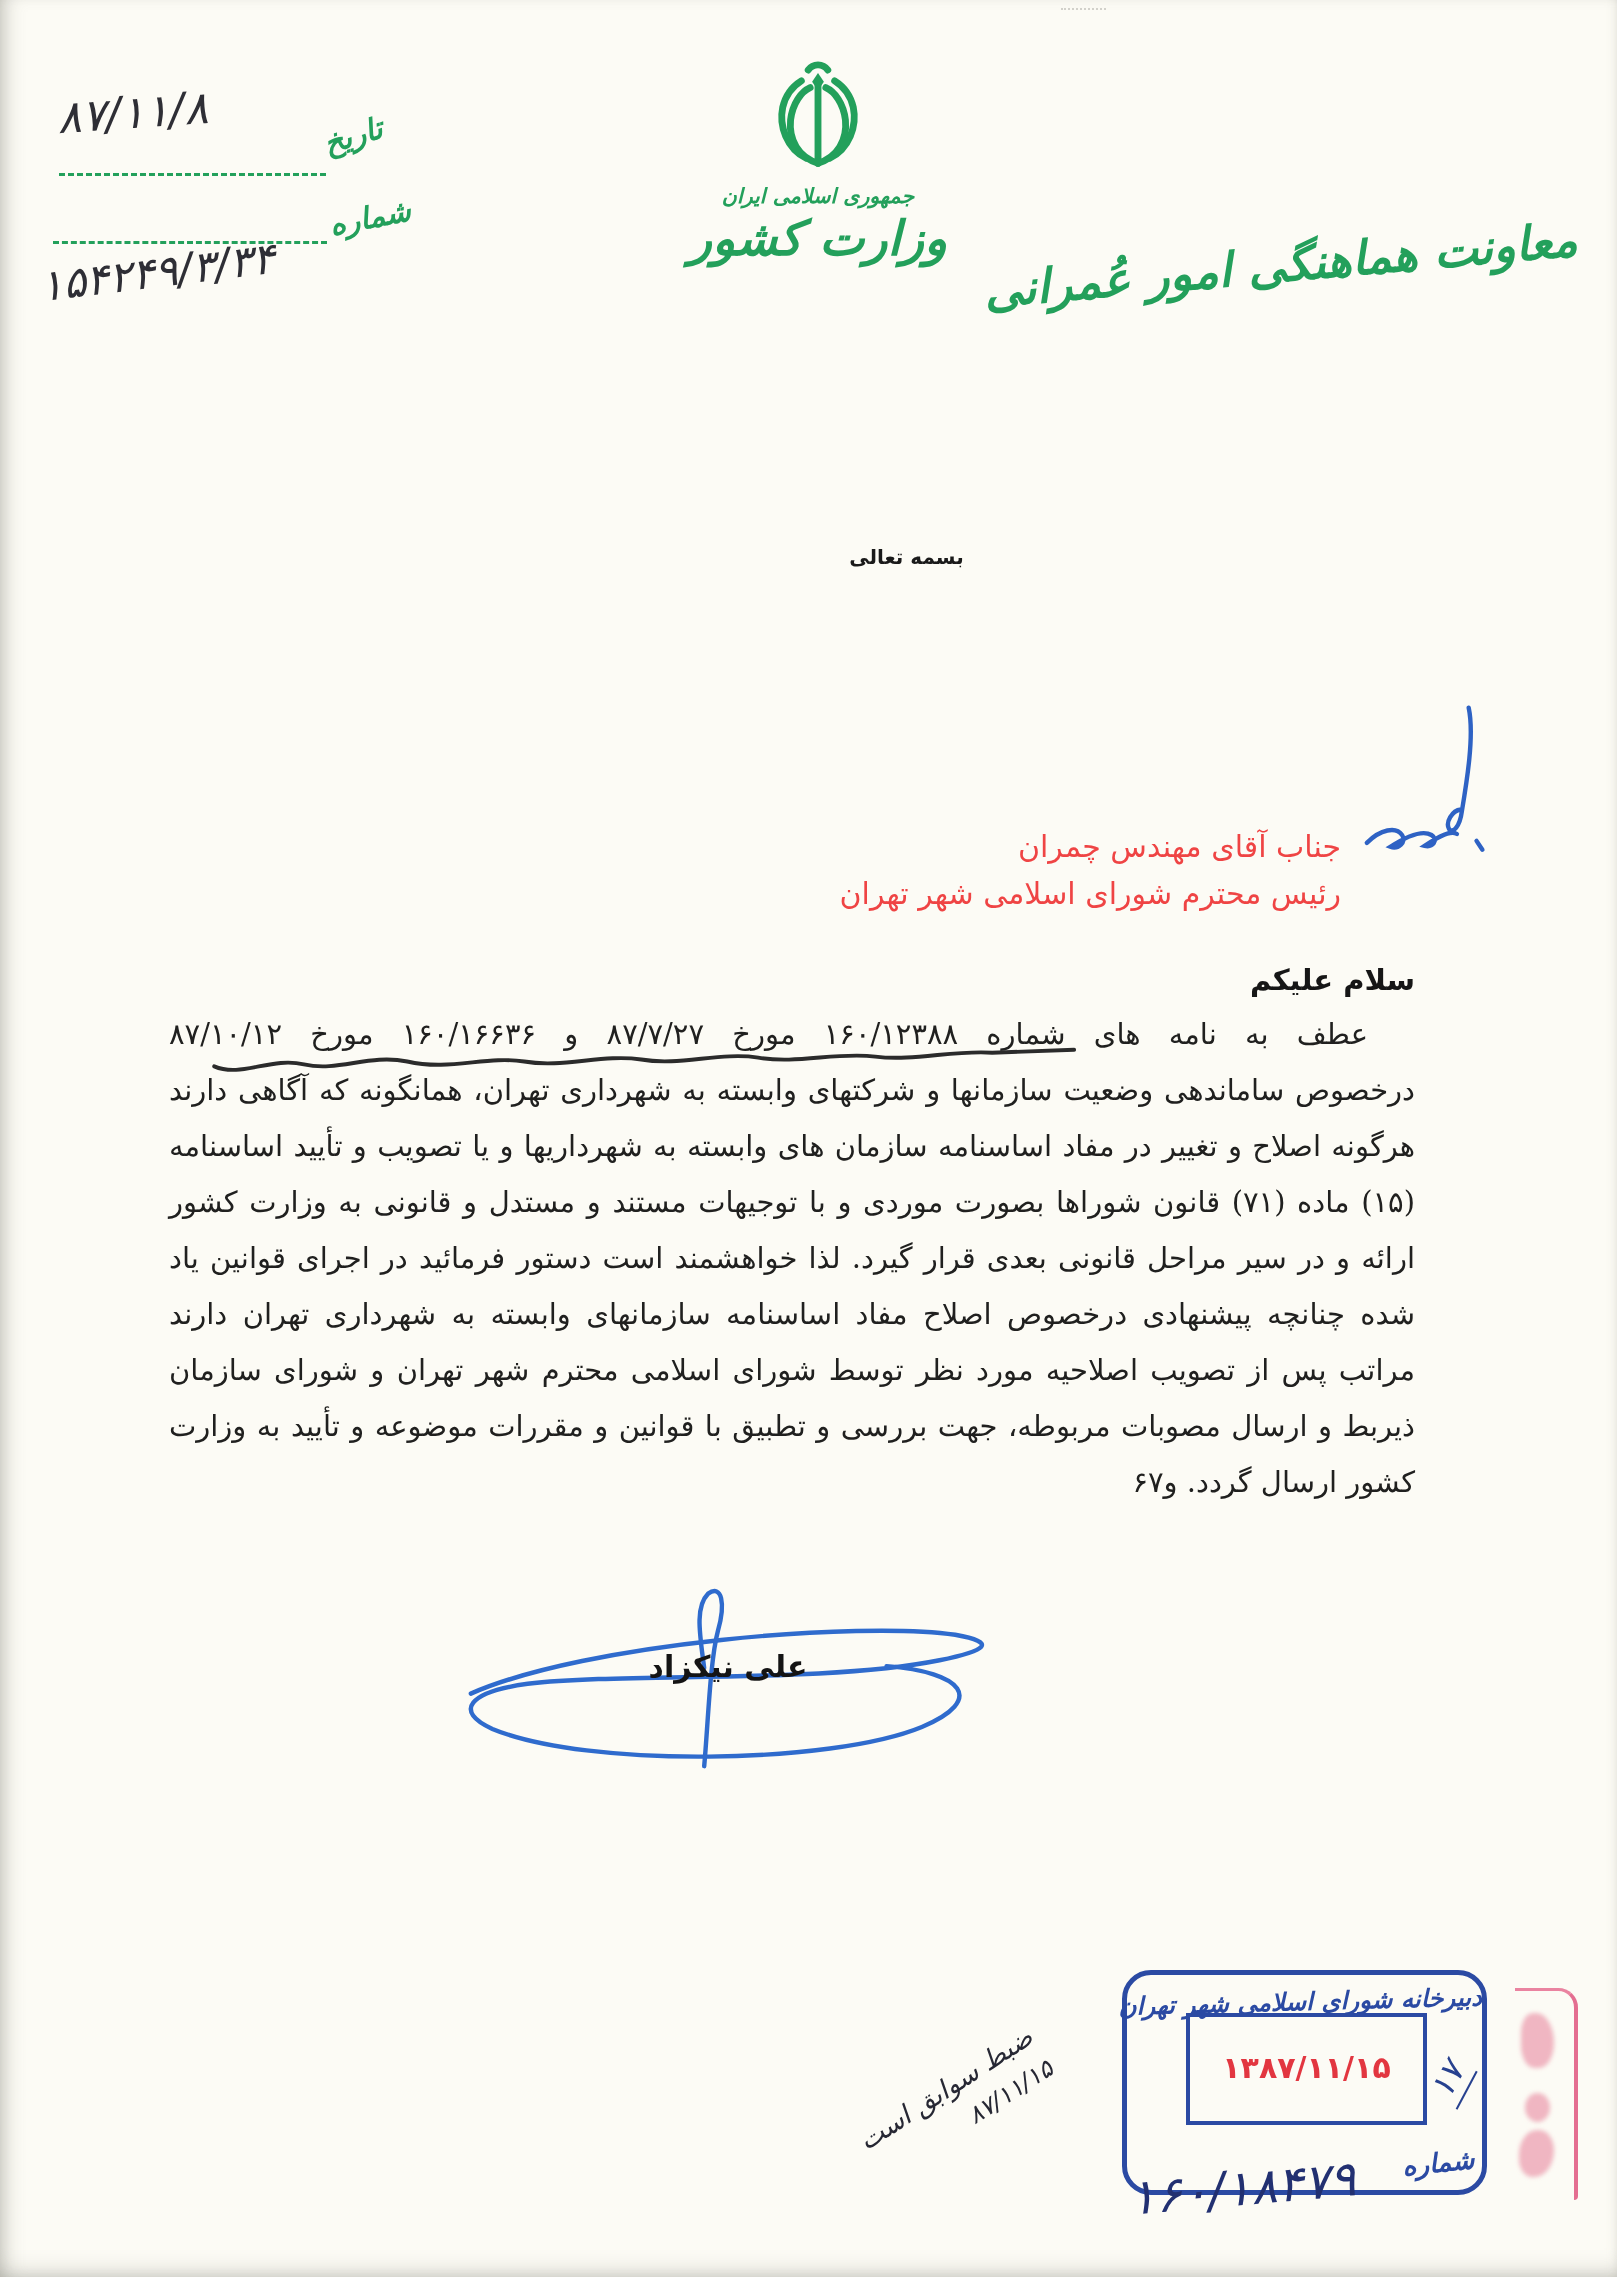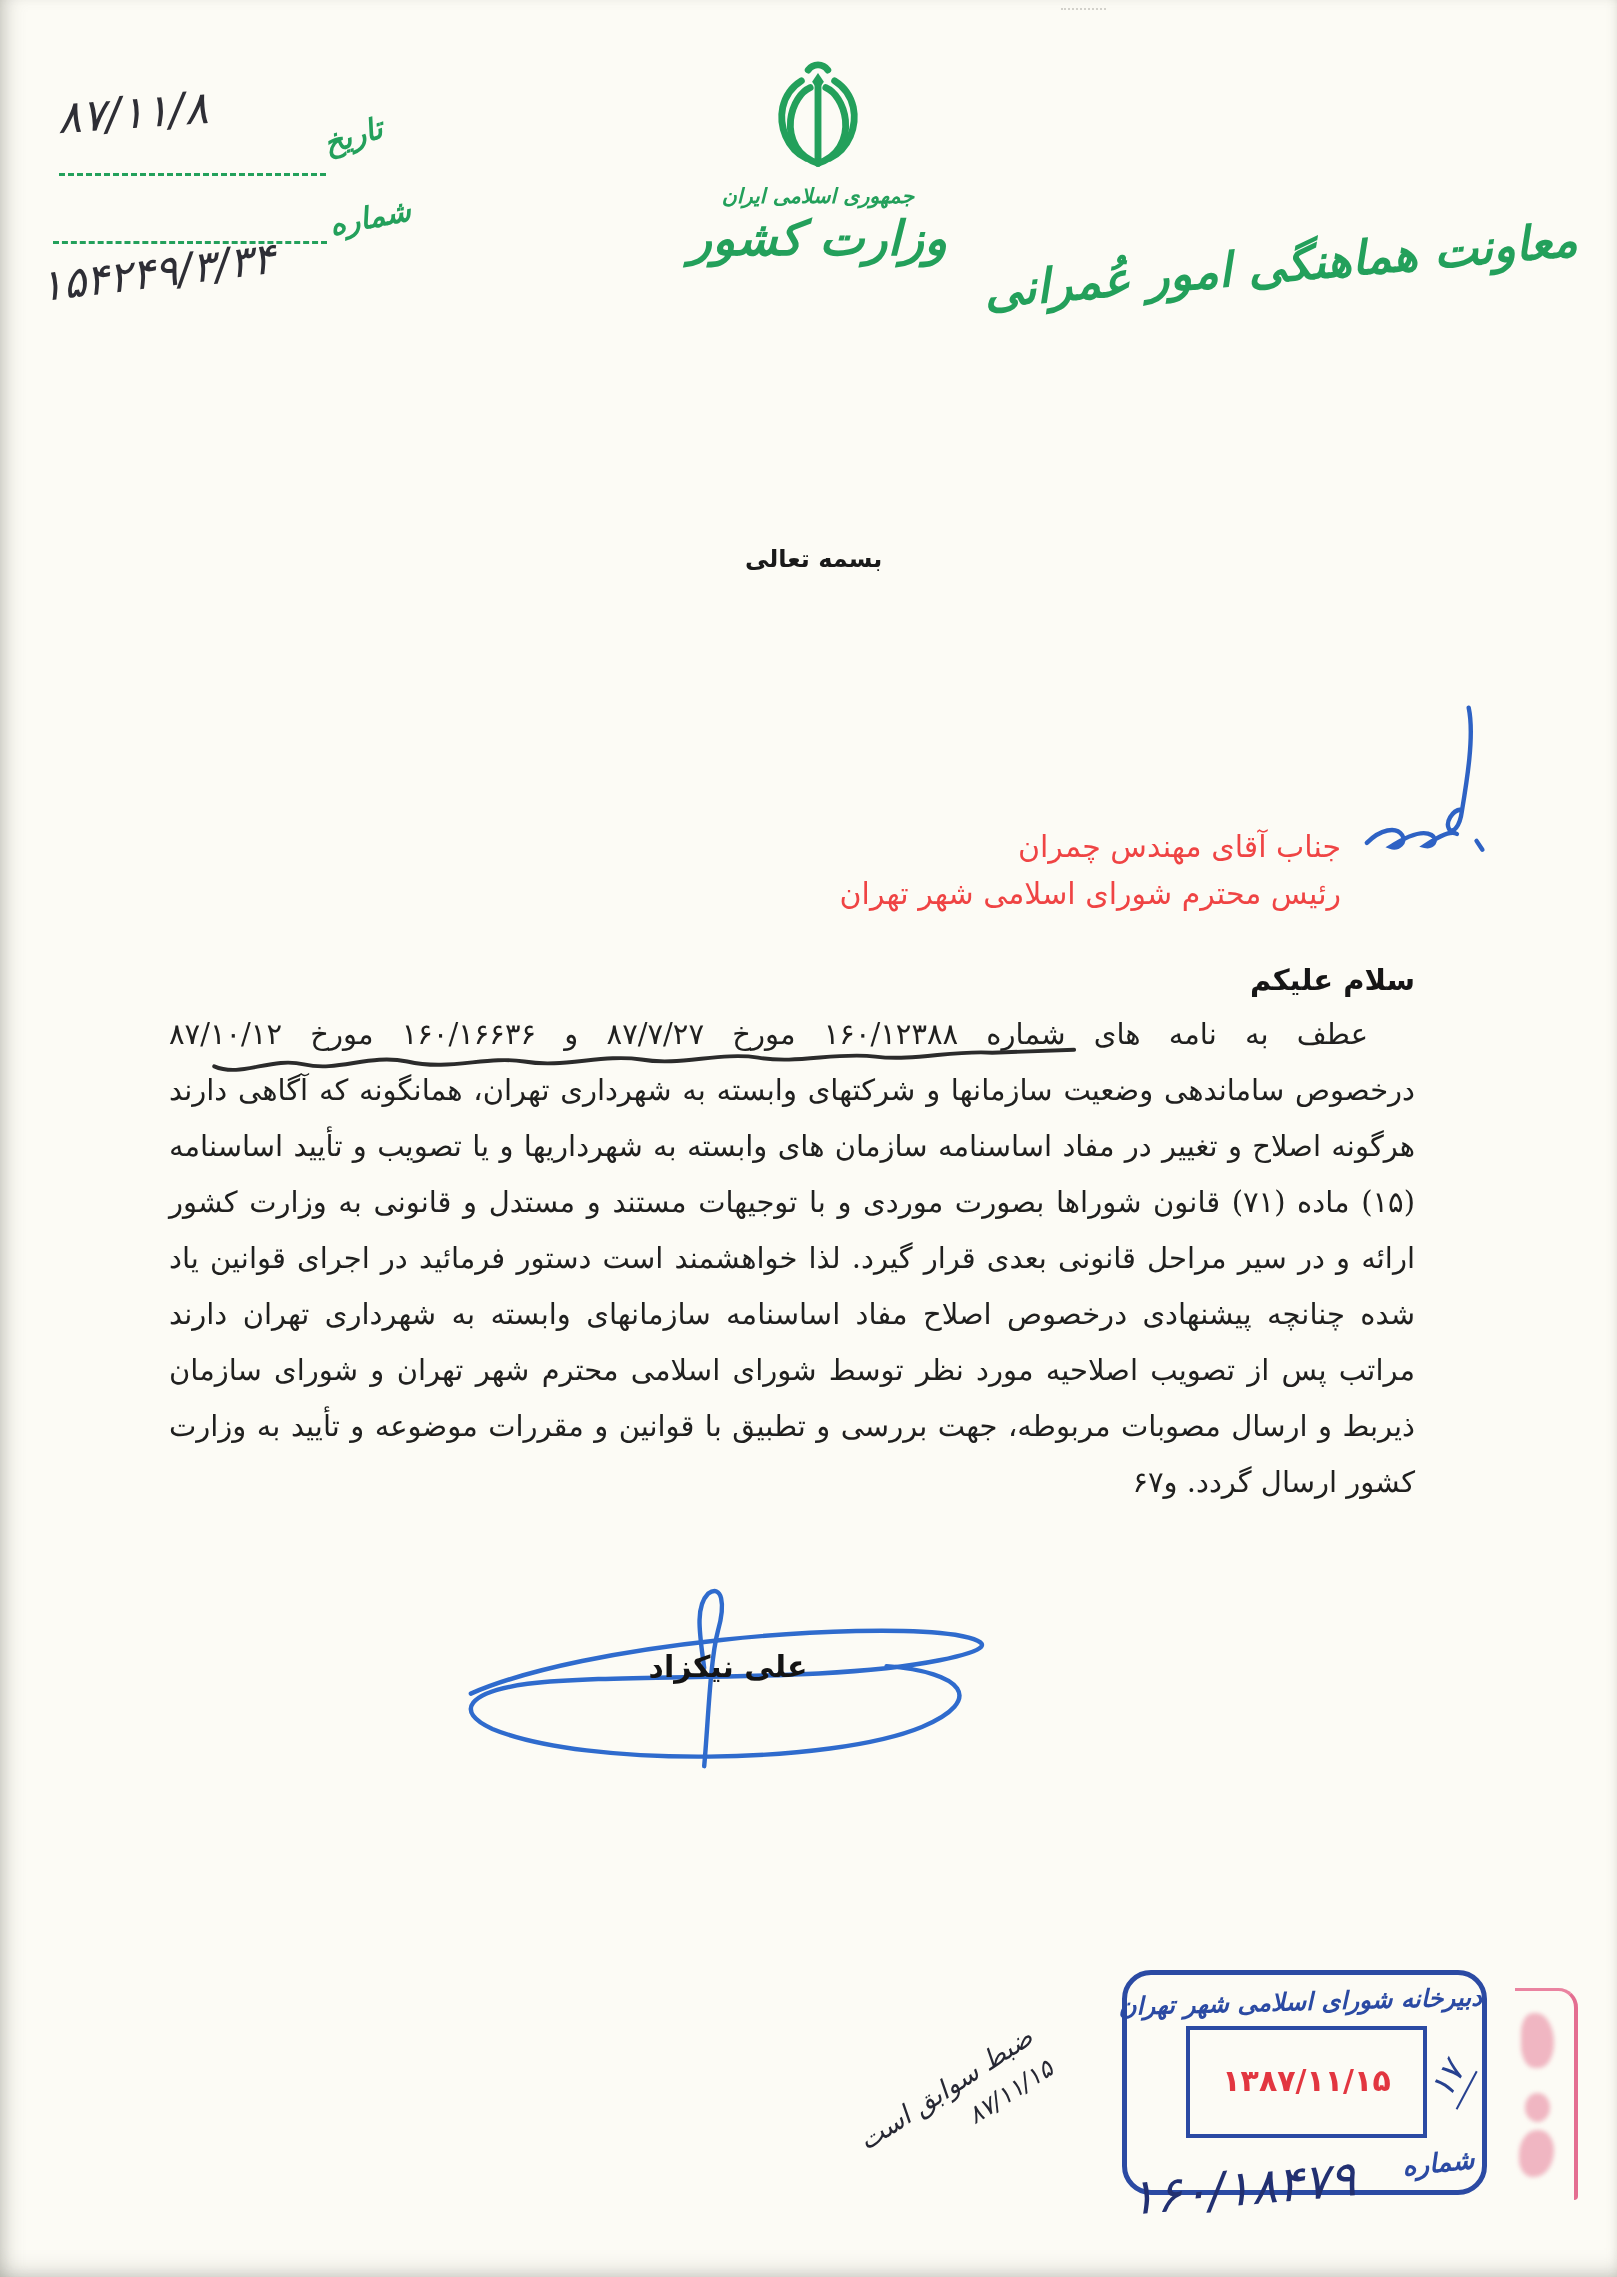--- a/index.html
+++ b/index.html
@@ -27,39 +27,39 @@
   .label-date{left:323px;top:118px;transform:rotate(-17deg);}
   .label-number{left:329px;top:200px;transform:rotate(-11deg);}
   
   .emblem-block{left:676px;top:61px;width:284px;text-align:center;line-height:1.15;}
   .emblem-block .country{color:var(--green,#23a05b);font-size:20.6px;font-weight:bold;font-style:italic;margin-top:3.9px;}
   .emblem-block .ministry{color:var(--green,#23a05b);font-size:48px;font-weight:bold;font-style:italic;margin-top:2px;}
   
   .dept{right:39px;top:233px;width:490px;text-align:center;color:var(--green,#23a05b);
         font-size:47px;font-weight:bold;font-style:italic;transform:rotate(-5deg);white-space:nowrap;}
   
-  .besmeleh{left:745px;top:545px;width:323px;text-align:left;font-size:24px;font-weight:bold;color:#1a1a1a;}
+  .besmeleh{left:745px;top:545px;width:323px;text-align:center;font-size:20px;font-weight:bold;color:#1a1a1a;}
   .slogan{left:588px;top:621px;width:421px;text-align:center;font-size:34px;font-weight:bold;font-style:italic;color:#141414;}
   
   .recipient{right:276px;top:823px;text-align:right;font-size:30px;font-weight:normal;line-height:47px;color:#ef4444;}
   .salutation{right:202px;top:963px;font-size:29px;font-weight:bold;color:#161616;text-align:right;}
   
   .body-block{right:202px;left:169px;top:1006px;font-family:"DejaVu Serif", serif;
               font-size:29px;color:#20201f;}
   .body-line{line-height:56px;text-align:justify;text-align-last:justify;}
   .body-line:first-child{padding-right:47px;}
   .body-line:last-child{text-align-last:right;}
   
   .sig-name{left:586px;top:1649px;width:284px;text-align:center;font-size:30px;font-weight:bold;color:#141414;}
   
   .stamp-box{left:1122px;top:1970px;width:365px;height:225px;
              border:5.9px solid var(--stamp_blue,#2b4aa3);border-radius:29px;box-sizing:border-box;}
   .stamp-title{margin-top:11.8px;text-align:center;font-size:24.5px;font-weight:bold;font-style:italic;
                color:var(--stamp_blue,#2b4aa3);transform:rotate(-1.5deg);white-space:nowrap;}
-  .stamp-inner{position:absolute;left:59px;top:51px;width:241px;height:112px;box-sizing:border-box;
+  .stamp-inner{position:absolute;left:59px;top:38px;width:241px;height:112px;box-sizing:border-box;
                border:4.9px solid var(--stamp_blue,#2b4aa3);}
   .stamp-date{display:block;text-align:center;line-height:102px;font-size:30px;font-weight:bold;
               color:var(--stamp_red,#e23640);letter-spacing:2.9px;}
   .stamp-17{position:absolute;right:11.8px;top:84px;font-size:33px;color:#27418f;font-style:italic;
             transform:rotate(-62deg);border-bottom:2.9px solid #27418f;padding:0 3.9px 2px 3.9px;}
   .stamp-no-label{position:absolute;right:7.8px;bottom:11.8px;font-size:26.5px;font-weight:bold;font-style:italic;
                   color:var(--stamp_blue,#2b4aa3);transform:rotate(-6deg);}
   .stamp-no-value{position:absolute;left:2px;bottom:-27.4px;font-size:49px;font-style:italic;
                   color:#223071;letter-spacing:2.9px;transform:rotate(-5deg);white-space:nowrap;}
   

